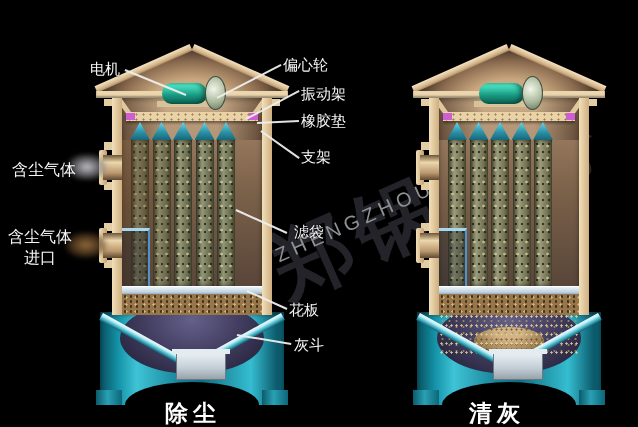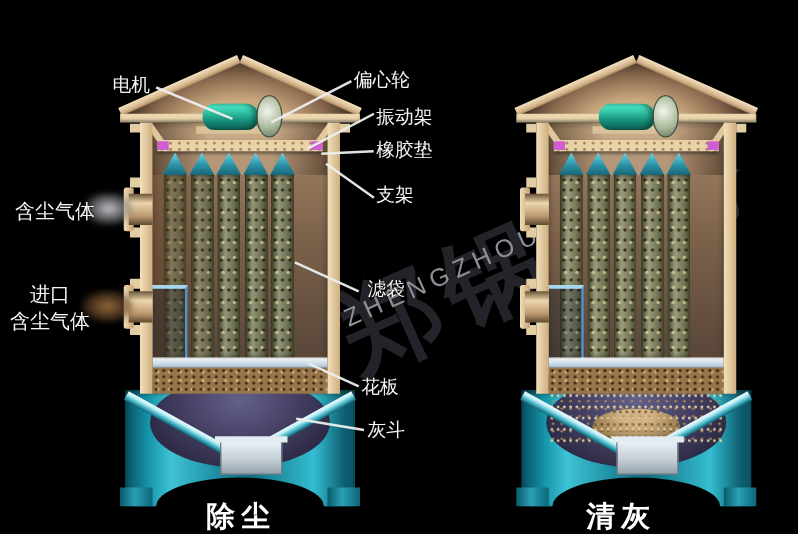--- a/index.html
+++ b/index.html
@@ -248,19 +248,19 @@
   <div class="lbl" style="left:301px;top:112px">橡胶垫</div>
   <div class="lbl" style="left:301px;top:148px">支架</div>
   <div class="lbl" style="left:294px;top:223px">滤袋</div>
   <div class="lbl" style="left:289px;top:301px">花板</div>
   <div class="lbl" style="left:294px;top:336px">灰斗</div>
 
   <div class="lbl lbl-col" style="left:6px;top:160px;width:76px">
     <div>含尘气体</div>
   </div>
   <div class="lbl lbl-col" style="left:2px;top:227px;width:76px">
+    <div>含尘气体</div>
     <div>进口</div>
-    <div>含尘气体</div>
   </div>
 
   <div class="caption" style="left:133px">除尘</div>
   <div class="caption" style="left:437px">清灰</div>
 </div>
 
 </body></html>

